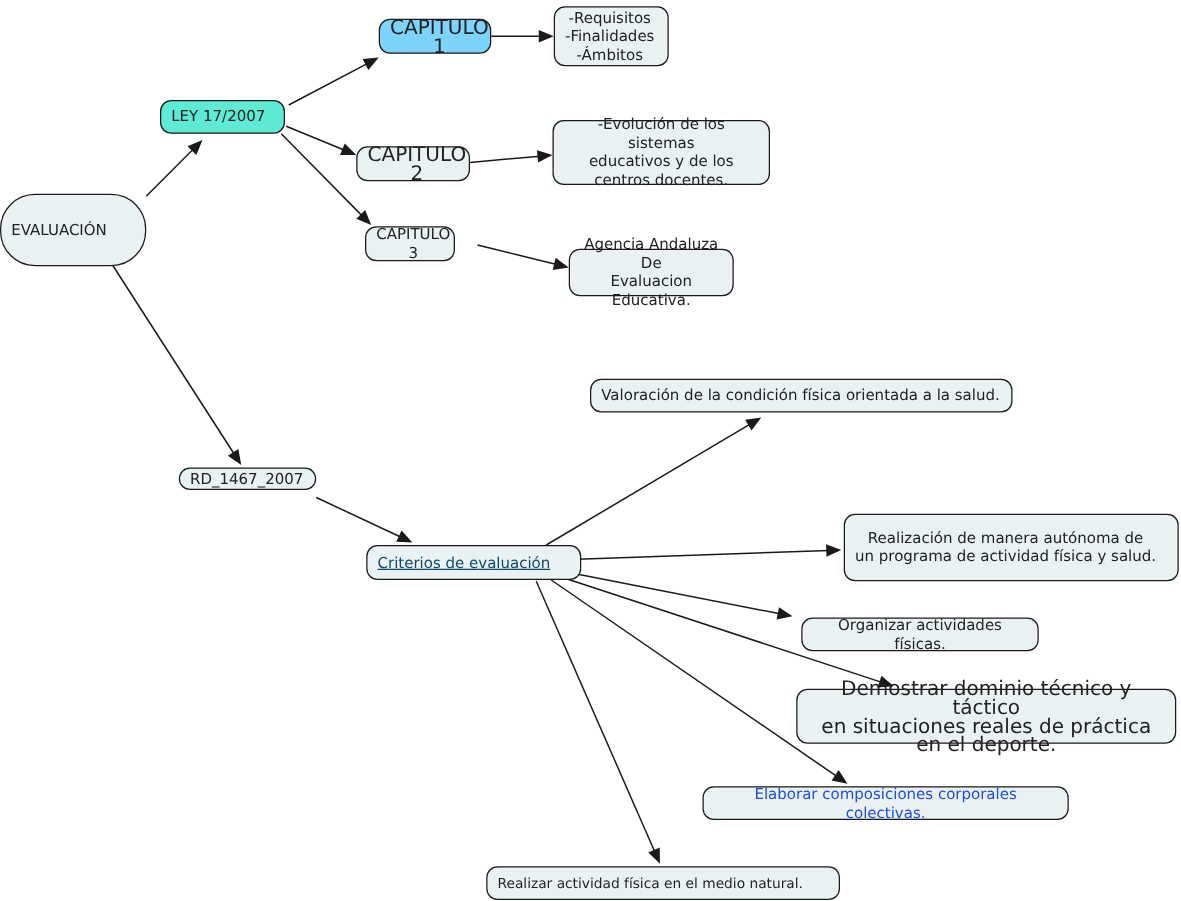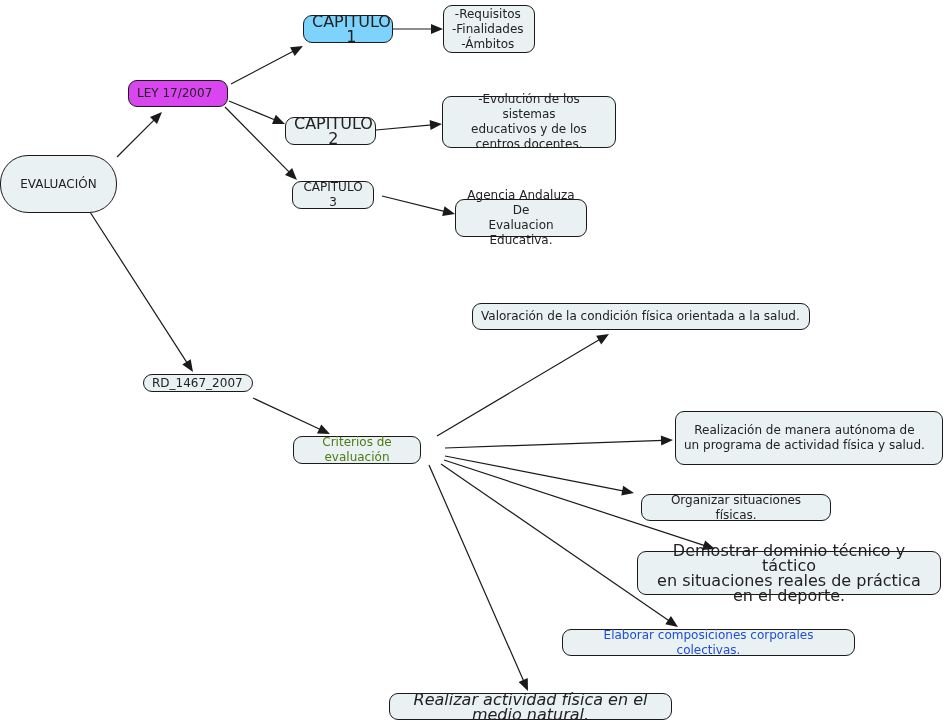--- a/index.html
+++ b/index.html
@@ -37,21 +37,21 @@
     font-size: 12px;
     line-height: 15px;
     display: flex;
     align-items: center;
     justify-content: flex-start;
     text-align: center;
     white-space: pre-line;
     z-index: 2;
   }
   .node.left-align {
-    justify-content: center;
+    justify-content: flex-start;
     text-align: left;
     padding-left: 12px;
     border-radius: 28px;
   }
   .node.pad {
     padding-left: 8px;
     padding-right: 8px;
   }
 </style>
 </head>
@@ -115,36 +115,36 @@
         <line x1="441" y1="464" x2="669.760595265771" y2="621.3332364064164" stroke="#1a1a1a" stroke-width="1.2"></line>
         <polygon points="678,627 665.2793325221334,624.3195860548142 670.9460961157171,616.0801813205851" fill="#1a1a1a"></polygon>
       </g>
       <g>
         <line x1="429" y1="465" x2="523.9875597952532" y2="681.8402880174466" stroke="#1a1a1a" stroke-width="1.2"></line>
         <polygon points="528,691 518.6052157630272,682.0145657233094 527.7649277455805,678.0021255185626" fill="#1a1a1a"></polygon>
       </g>
     </svg>
   <div id="node-layer">
       <div class="node pad left-align" style="left: 0px; top: 155px; width: 117px; height: 58px; font-size: 12px; background: rgb(233, 241, 243); border-color: rgb(26, 26, 26); color: rgb(34, 34, 34);"><span>EVALUACIÓN</span></div>
-      <div class="node pad" style="left: 128px; top: 80px; width: 100px; height: 27px; font-size: 12px; background: #d946ef; border-color: rgb(26, 26, 26); color: rgb(34, 34, 34);"><span>LEY  17/2007</span></div>
+      <div class="node pad" style="left: 128px; top: 80px; width: 100px; height: 27px; font-size: 12px; background: #5eead4; border-color: rgb(26, 26, 26); color: rgb(34, 34, 34);"><span>LEY  17/2007</span></div>
       <div class="node pad" style="left: 303px; top: 15px; width: 90px; height: 28px; font-size: 16px; background: #7dd3fc; border-color: rgb(26, 26, 26); color: rgb(34, 34, 34);"><span>CAPITULO 1</span></div>
       <div class="node pad" style="left: 285px; top: 117px; width: 91px; height: 28px; font-size: 16px; background: rgb(233, 241, 243); border-color: rgb(26, 26, 26); color: rgb(34, 34, 34);"><span>CAPITULO 2</span></div>
-      <div class="node pad" style="left: 292px; top: 181px; width: 82px; height: 28px; font-size: 12px; background: rgb(233, 241, 243); border-color: rgb(26, 26, 26); color: rgb(34, 34, 34);"><span>CAPITULO 3</span></div>
+      <div class="node pad" style="left: 292px; top: 181px; width: 72px; height: 28px; font-size: 12px; background: rgb(233, 241, 243); border-color: rgb(26, 26, 26); color: rgb(34, 34, 34);"><span>CAPITULO 3</span></div>
       <div class="node pad" style="left: 443px; top: 5px; width: 92px; height: 48px; font-size: 12px; background: rgb(233, 241, 243); border-color: rgb(26, 26, 26); color: rgb(34, 34, 34);"><span>-Requisitos
 -Finalidades
 -Ámbitos</span></div>
       <div class="node pad" style="left: 442px; top: 96px; width: 174px; height: 52px; font-size: 12px; background: rgb(233, 241, 243); border-color: rgb(26, 26, 26); color: rgb(34, 34, 34);"><span>-Evolución de los sistemas
 educativos y de los
 centros docentes.</span></div>
       <div class="node pad" style="left: 455px; top: 199px; width: 132px; height: 38px; font-size: 12px; background: rgb(233, 241, 243); border-color: rgb(26, 26, 26); color: rgb(34, 34, 34);"><span>Agencia Andaluza De
 Evaluacion Educativa.</span></div>
       <div class="node pad" style="left: 143px; top: 374px; width: 110px; height: 18px; font-size: 12px; background: rgb(233, 241, 243); border-color: rgb(26, 26, 26); color: rgb(34, 34, 34);"><span>RD_1467_2007</span></div>
-      <div class="node pad" style="left: 293px; top: 436px; width: 128px; height: 28px; font-size: 12px; background: rgb(233, 241, 243); border-color: rgb(26, 26, 26); color: #4d7c0f;"><span>Criterios de evaluación</span></div>
+      <div class="node pad" style="left: 293px; top: 436px; width: 172px; height: 28px; font-size: 12px; background: rgb(233, 241, 243); border-color: rgb(26, 26, 26); color: #0c4a6e; text-decoration: underline;"><span>Criterios de evaluación</span></div>
       <div class="node pad" style="left: 472px; top: 303px; width: 338px; height: 27px; font-size: 12px; background: rgb(233, 241, 243); border-color: rgb(26, 26, 26); color: rgb(34, 34, 34);"><span>Valoración de la condición física orientada a la salud.</span></div>
       <div class="node pad" style="left: 675px; top: 411px; width: 268px; height: 54px; font-size: 12px; background: rgb(233, 241, 243); border-color: rgb(26, 26, 26); color: rgb(34, 34, 34);"><span>Realización de manera autónoma de
 un programa de actividad física y salud.</span></div>
-      <div class="node pad" style="left: 641px; top: 494px; width: 190px; height: 27px; font-size: 12px; background: rgb(233, 241, 243); border-color: rgb(26, 26, 26); color: rgb(34, 34, 34);"><span>Organizar situaciones físicas.</span></div>
+      <div class="node pad" style="left: 641px; top: 494px; width: 190px; height: 27px; font-size: 12px; background: rgb(233, 241, 243); border-color: rgb(26, 26, 26); color: rgb(34, 34, 34);"><span>Organizar actividades físicas.</span></div>
       <div class="node pad" style="left: 637px; top: 551px; width: 304px; height: 44px; font-size: 16px; background: rgb(233, 241, 243); border-color: rgb(26, 26, 26); color: rgb(34, 34, 34);"><span>Demostrar dominio técnico y táctico
 en situaciones reales de práctica en el deporte.</span></div>
       <div class="node pad" style="left: 562px; top: 629px; width: 293px; height: 27px; font-size: 12px; background: rgb(233, 241, 243); border-color: rgb(26, 26, 26); color: #1d4ed8;"><span>Elaborar composiciones corporales colectivas.</span></div>
-      <div class="node pad" style="left: 389px; top: 693px; width: 283px; height: 27px; font-size: 16px; background: rgb(233, 241, 243); border-color: rgb(26, 26, 26); color: rgb(34, 34, 34); font-style: italic;"><span>Realizar actividad física en el medio natural.</span></div>
+      <div class="node pad" style="left: 389px; top: 693px; width: 283px; height: 27px; font-size: 11px; background: rgb(233, 241, 243); border-color: rgb(26, 26, 26); color: rgb(34, 34, 34);"><span>Realizar actividad física en el medio natural.</span></div>
     </div>
 </div>
 
 </body></html>

